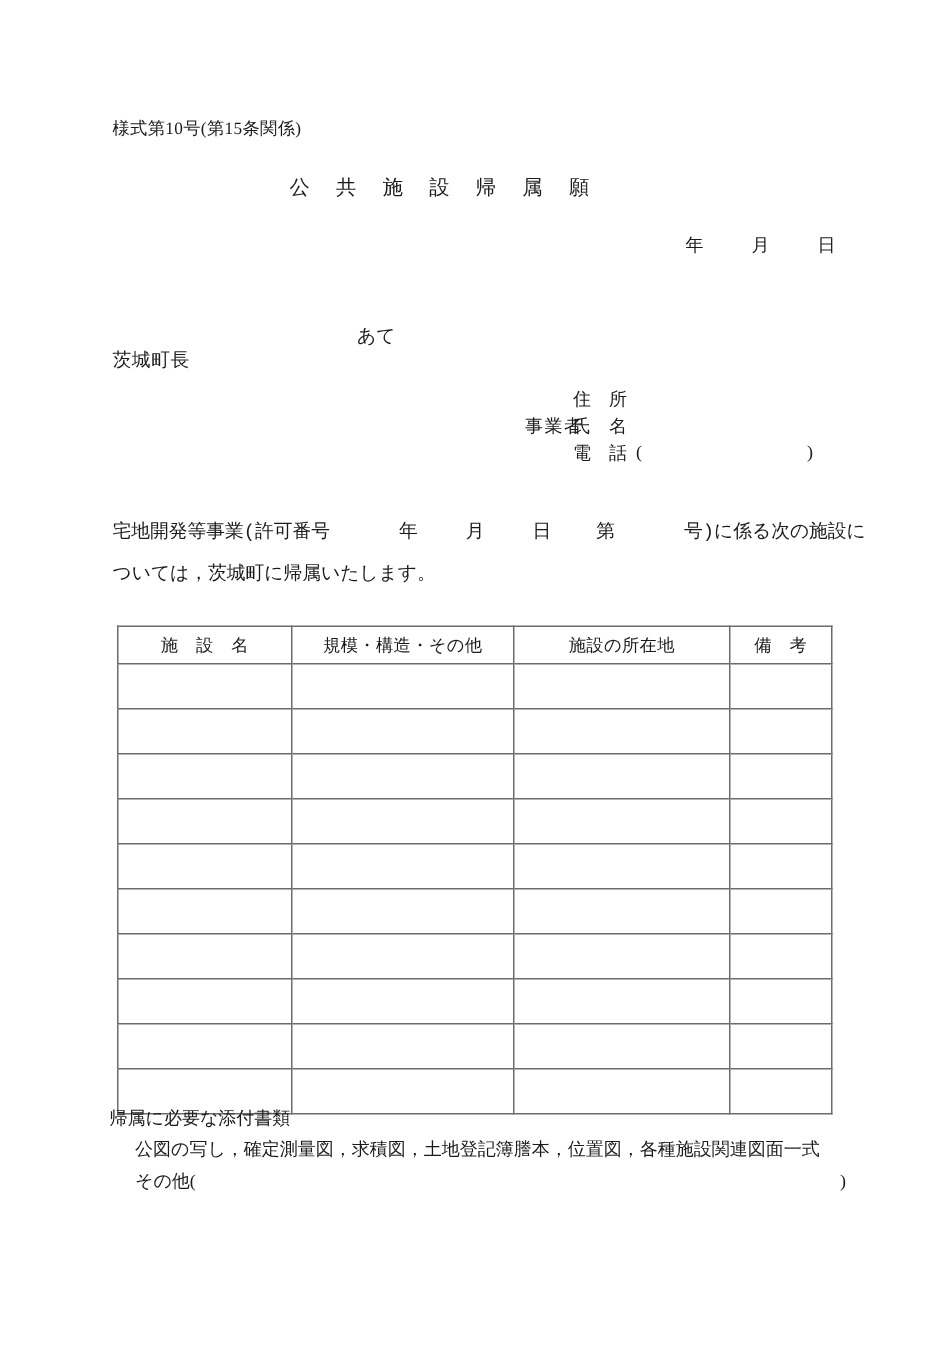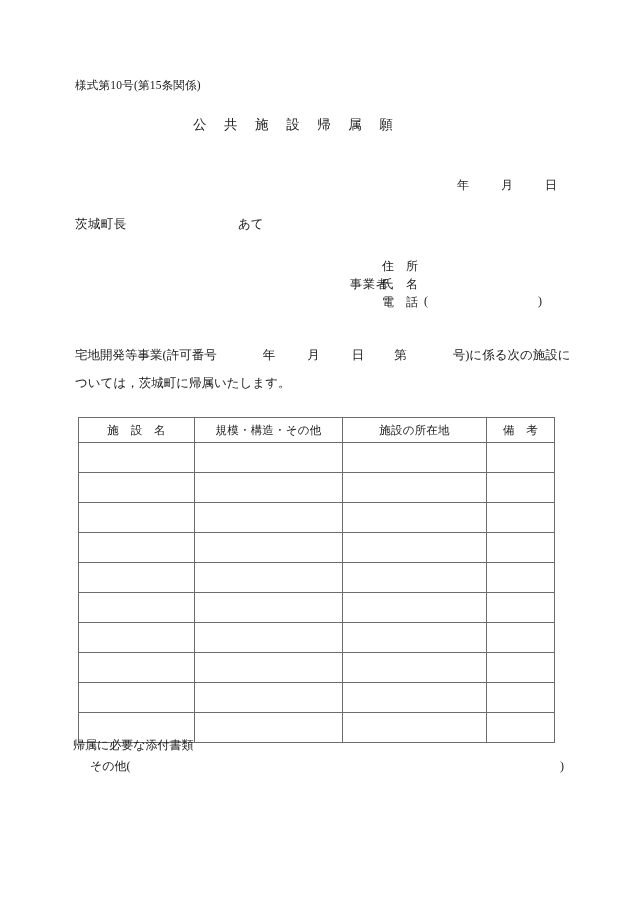--- a/index.html
+++ b/index.html
@@ -36,28 +36,28 @@
   
   #doc-title {
     left: 193px;
     top: 116px;
     font-size: 13.5px;
   }
 
   
   #date-line {
     left: 457px;
-    top: 177px;
+    top: 155px;
     font-size: 12px;
   }
   #date-line .dseg { display: inline-block; width: 44px; }
   #date-line .dseg:last-child { width: auto; }
 
   
-  #addressee-row { left: 75px; top: 216px; font-size: 12.5px; }
+  #addressee-row { left: 75px; top: 232px; font-size: 12.5px; }
   #addressee-name { letter-spacing: 0.03em; }
   #addressee-suffix { position: absolute; left: 238px; top: 216px; font-size: 12.5px; }
 
   
   #applicant-block {
     position: absolute;
     left: 330px;
     top: 258px;
     font-size: 12px;
   }
@@ -78,20 +78,21 @@
   .app-paren-close { position: absolute; left: 208px; top: 0; }
 
   
   #body-para {
     position: absolute;
     left: 75px;
     top: 341px;
     width: 480px;
     font-size: 12.5px;
     line-height: 28px;
+    font-family: Liberation Mono, monospace;
   }
   #body-line1 { position: relative; height: 28px; white-space: nowrap; }
   #body-line1 .seg { display: inline; }
   #body-line1 .gap-lic { display: inline-block; width: 46px; }
   #body-line1 .gap-y { display: inline-block; width: 32px; }
   #body-line1 .gap-m { display: inline-block; width: 32px; }
   #body-line1 .gap-d { display: inline-block; width: 30px; }
   #body-line1 .gap-no { display: inline-block; width: 46px; }
   #body-line2 { white-space: nowrap; }
 
@@ -258,18 +259,19 @@
           <td class="col-name"></td>
           <td class="col-spec"></td>
           <td class="col-location"></td>
           <td class="col-remarks"></td>
         </tr>
       </tbody>
   </table>
 
   <div id="attachments">
     <div id="attachments-heading">帰属に必要な添付書類</div>
+    <div id="attachments-list">公図の写し，確定測量図，求積図，土地登記簿謄本，位置図，各種施設関連図面一式</div>
     <div id="attachments-other">
       <span>その他</span><span>(</span><span class="paren-close">)</span>
     </div>
   </div>
 
 </div>
 
 </body></html>

